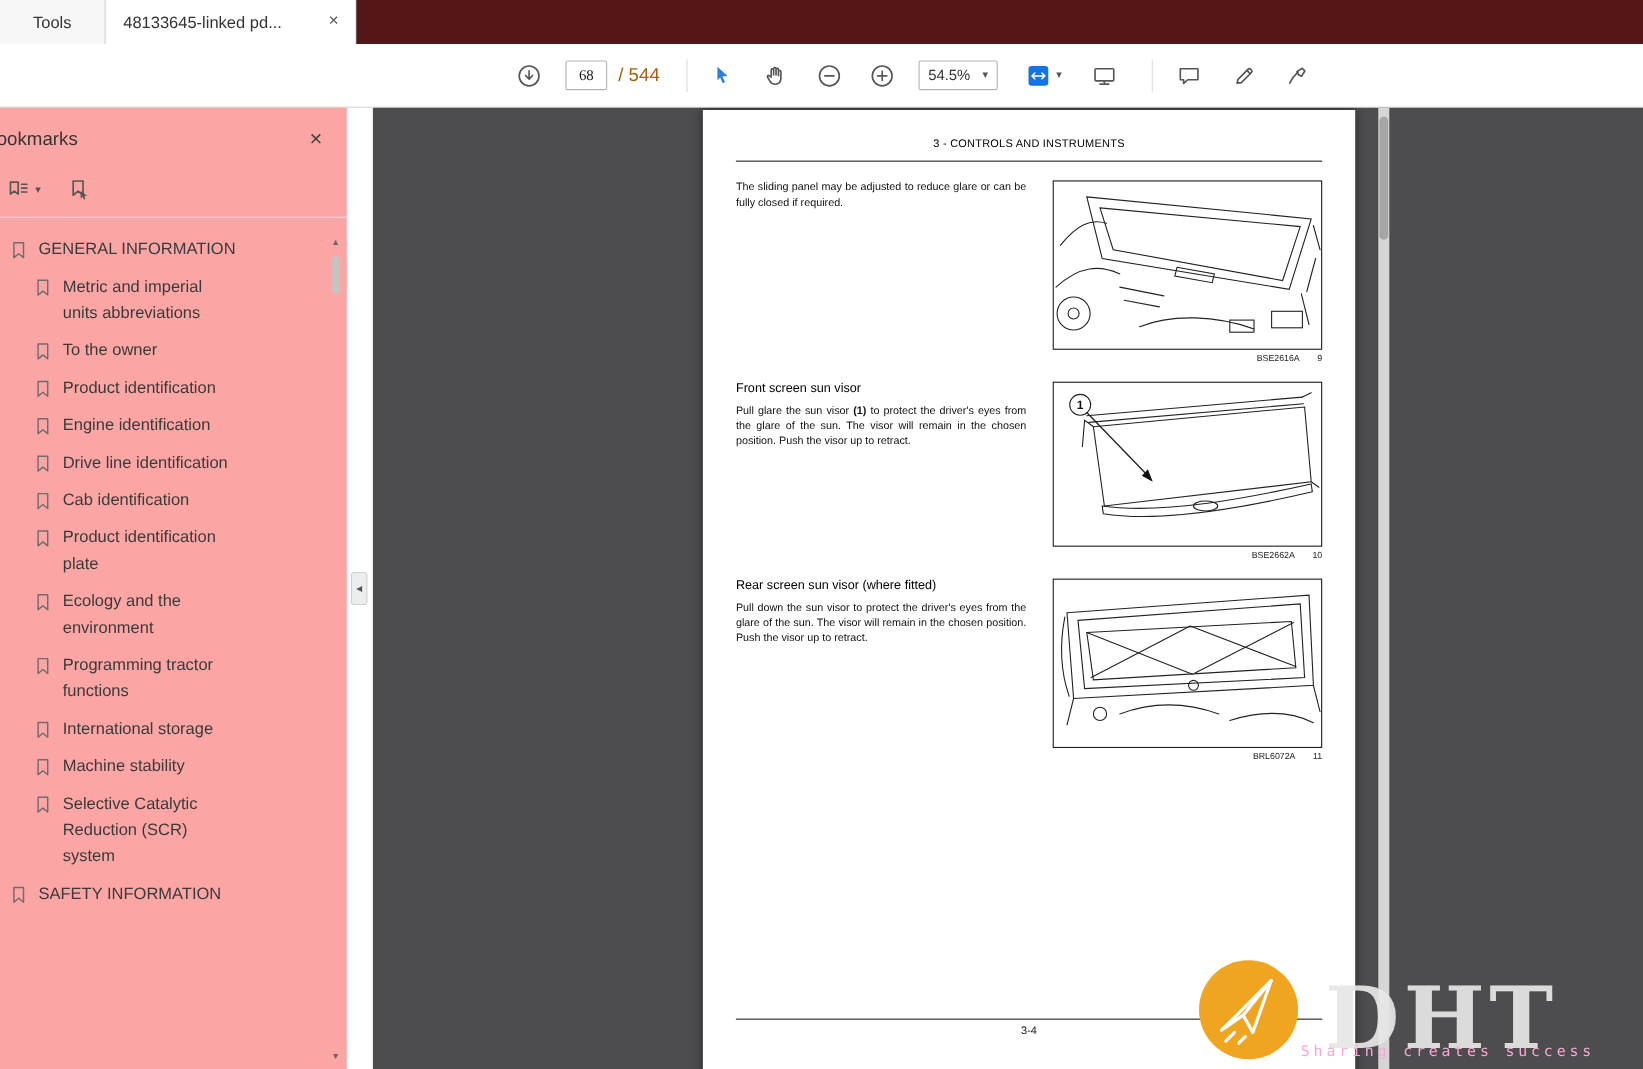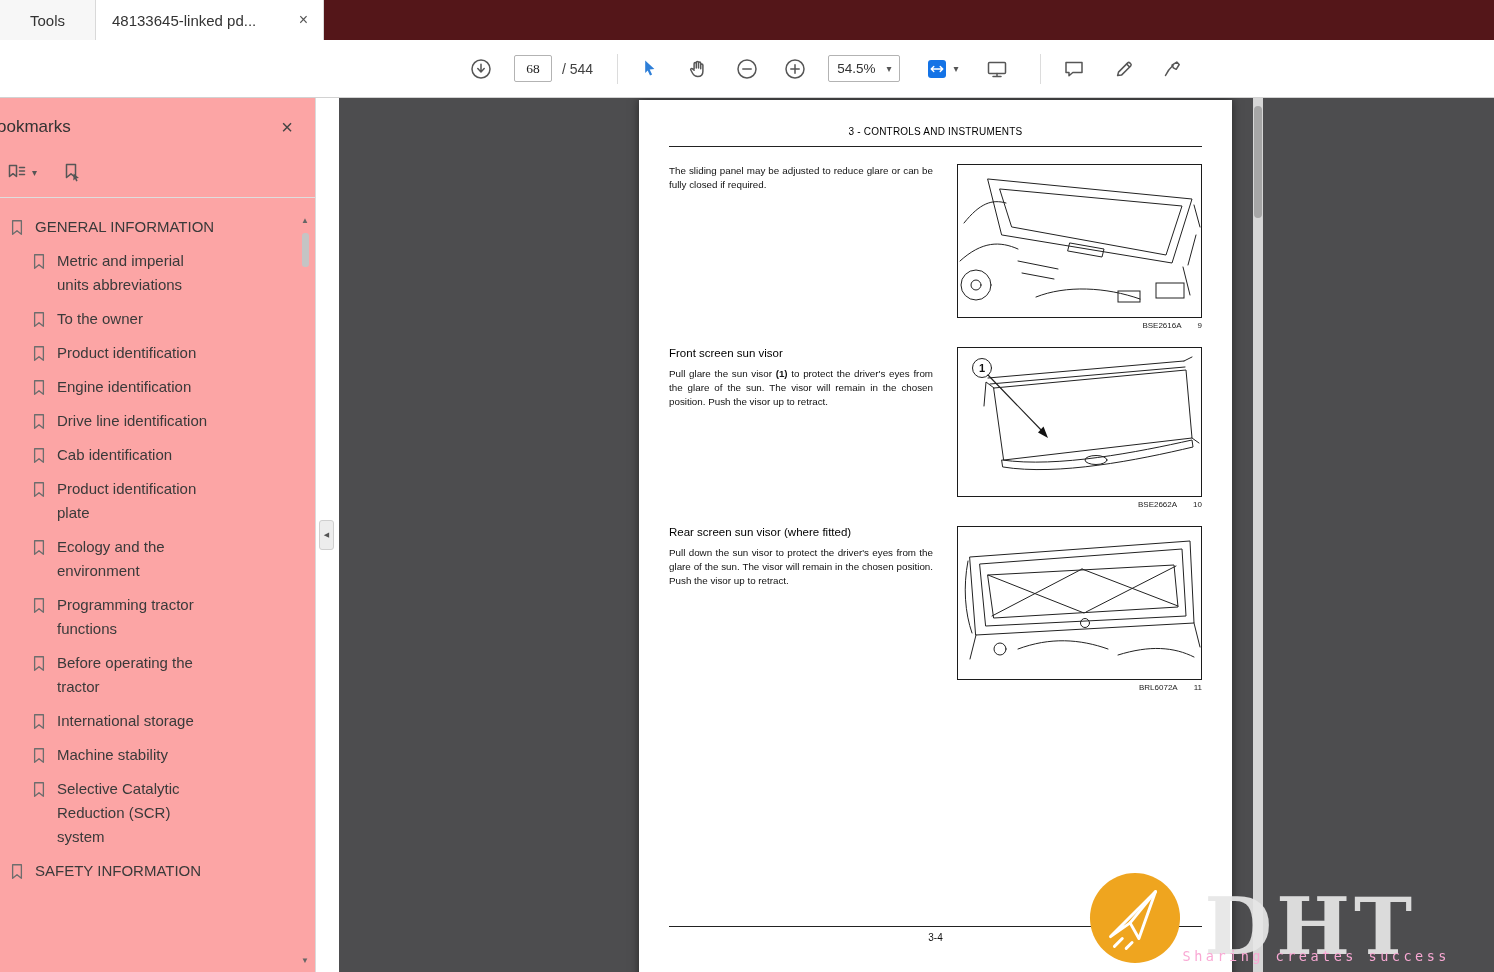--- a/index.html
+++ b/index.html
@@ -14,21 +14,21 @@
   .tab-close{font-size:16px;color:#555;padding:0 5px;background:none;border:none;line-height:1;font-family:inherit}
   .tab-filler{flex:1;background:#541619}
 
   
   .toolbar{height:58px;background:#fff;border-bottom:1px solid #d2d2d2;display:flex;align-items:center;flex:none}
   .tbtn{width:34px;height:34px;display:flex;align-items:center;justify-content:center;border:none;background:transparent;padding:0}
   .ic{width:22px;height:22px;display:block}
   .ic .st{stroke:#565656;stroke-width:1.5;fill:none;stroke-linecap:round;stroke-linejoin:round}
   .sep{width:1px;height:30px;background:#dcdcdc}
   .page-input{width:38px;height:27px;border:1px solid #b3b3b3;border-radius:2px;text-align:center;font-size:13.5px;color:#222;font-family:Liberation Serif, serif}
-  .page-count{font-size:14px;color:#404040;white-space:pre}
+  .page-count{font-size:17px;color:#a16207;white-space:pre}
   .zoom-box{height:27px;border:1px solid #b3b3b3;border-radius:2px;display:flex;align-items:center;padding:0 8px;gap:11px;font-size:13.5px;color:#333;background:#fff}
   .caret{font-size:10px;color:#555;line-height:1}
   .fitgroup{display:flex;align-items:center;gap:5px;border:none;background:none;padding:0}
 
   
   .workspace{flex:1;display:flex;min-height:0}
 
   
   .sidebar{width:316px;background:#fca5a5;border-right:1px solid #dadada;position:relative;flex:none;overflow:hidden}
   .sb-head{height:50px;display:flex;align-items:center;justify-content:space-between;padding:8px 22px 0 0}
@@ -263,26 +263,20 @@
         <div class="bm-item lvl1">
           <svg class="bm-icon" viewBox="0 0 16 19">
               <path d="M3 1.8h10v15.4l-5-4.1-5 4.1Z"></path>
             </svg>
           <span class="bm-label">Programming tractor functions</span>
         </div>
         <div class="bm-item lvl1">
           <svg class="bm-icon" viewBox="0 0 16 19">
               <path d="M3 1.8h10v15.4l-5-4.1-5 4.1Z"></path>
             </svg>
-          <span class="bm-label">Before operating the tractor</span>
-        </div>
-        <div class="bm-item lvl1">
-          <svg class="bm-icon" viewBox="0 0 16 19">
-              <path d="M3 1.8h10v15.4l-5-4.1-5 4.1Z"></path>
-            </svg>
           <span class="bm-label">International storage</span>
         </div>
         <div class="bm-item lvl1">
           <svg class="bm-icon" viewBox="0 0 16 19">
               <path d="M3 1.8h10v15.4l-5-4.1-5 4.1Z"></path>
             </svg>
           <span class="bm-label">Machine stability</span>
         </div>
         <div class="bm-item lvl1">
           <svg class="bm-icon" viewBox="0 0 16 19">

